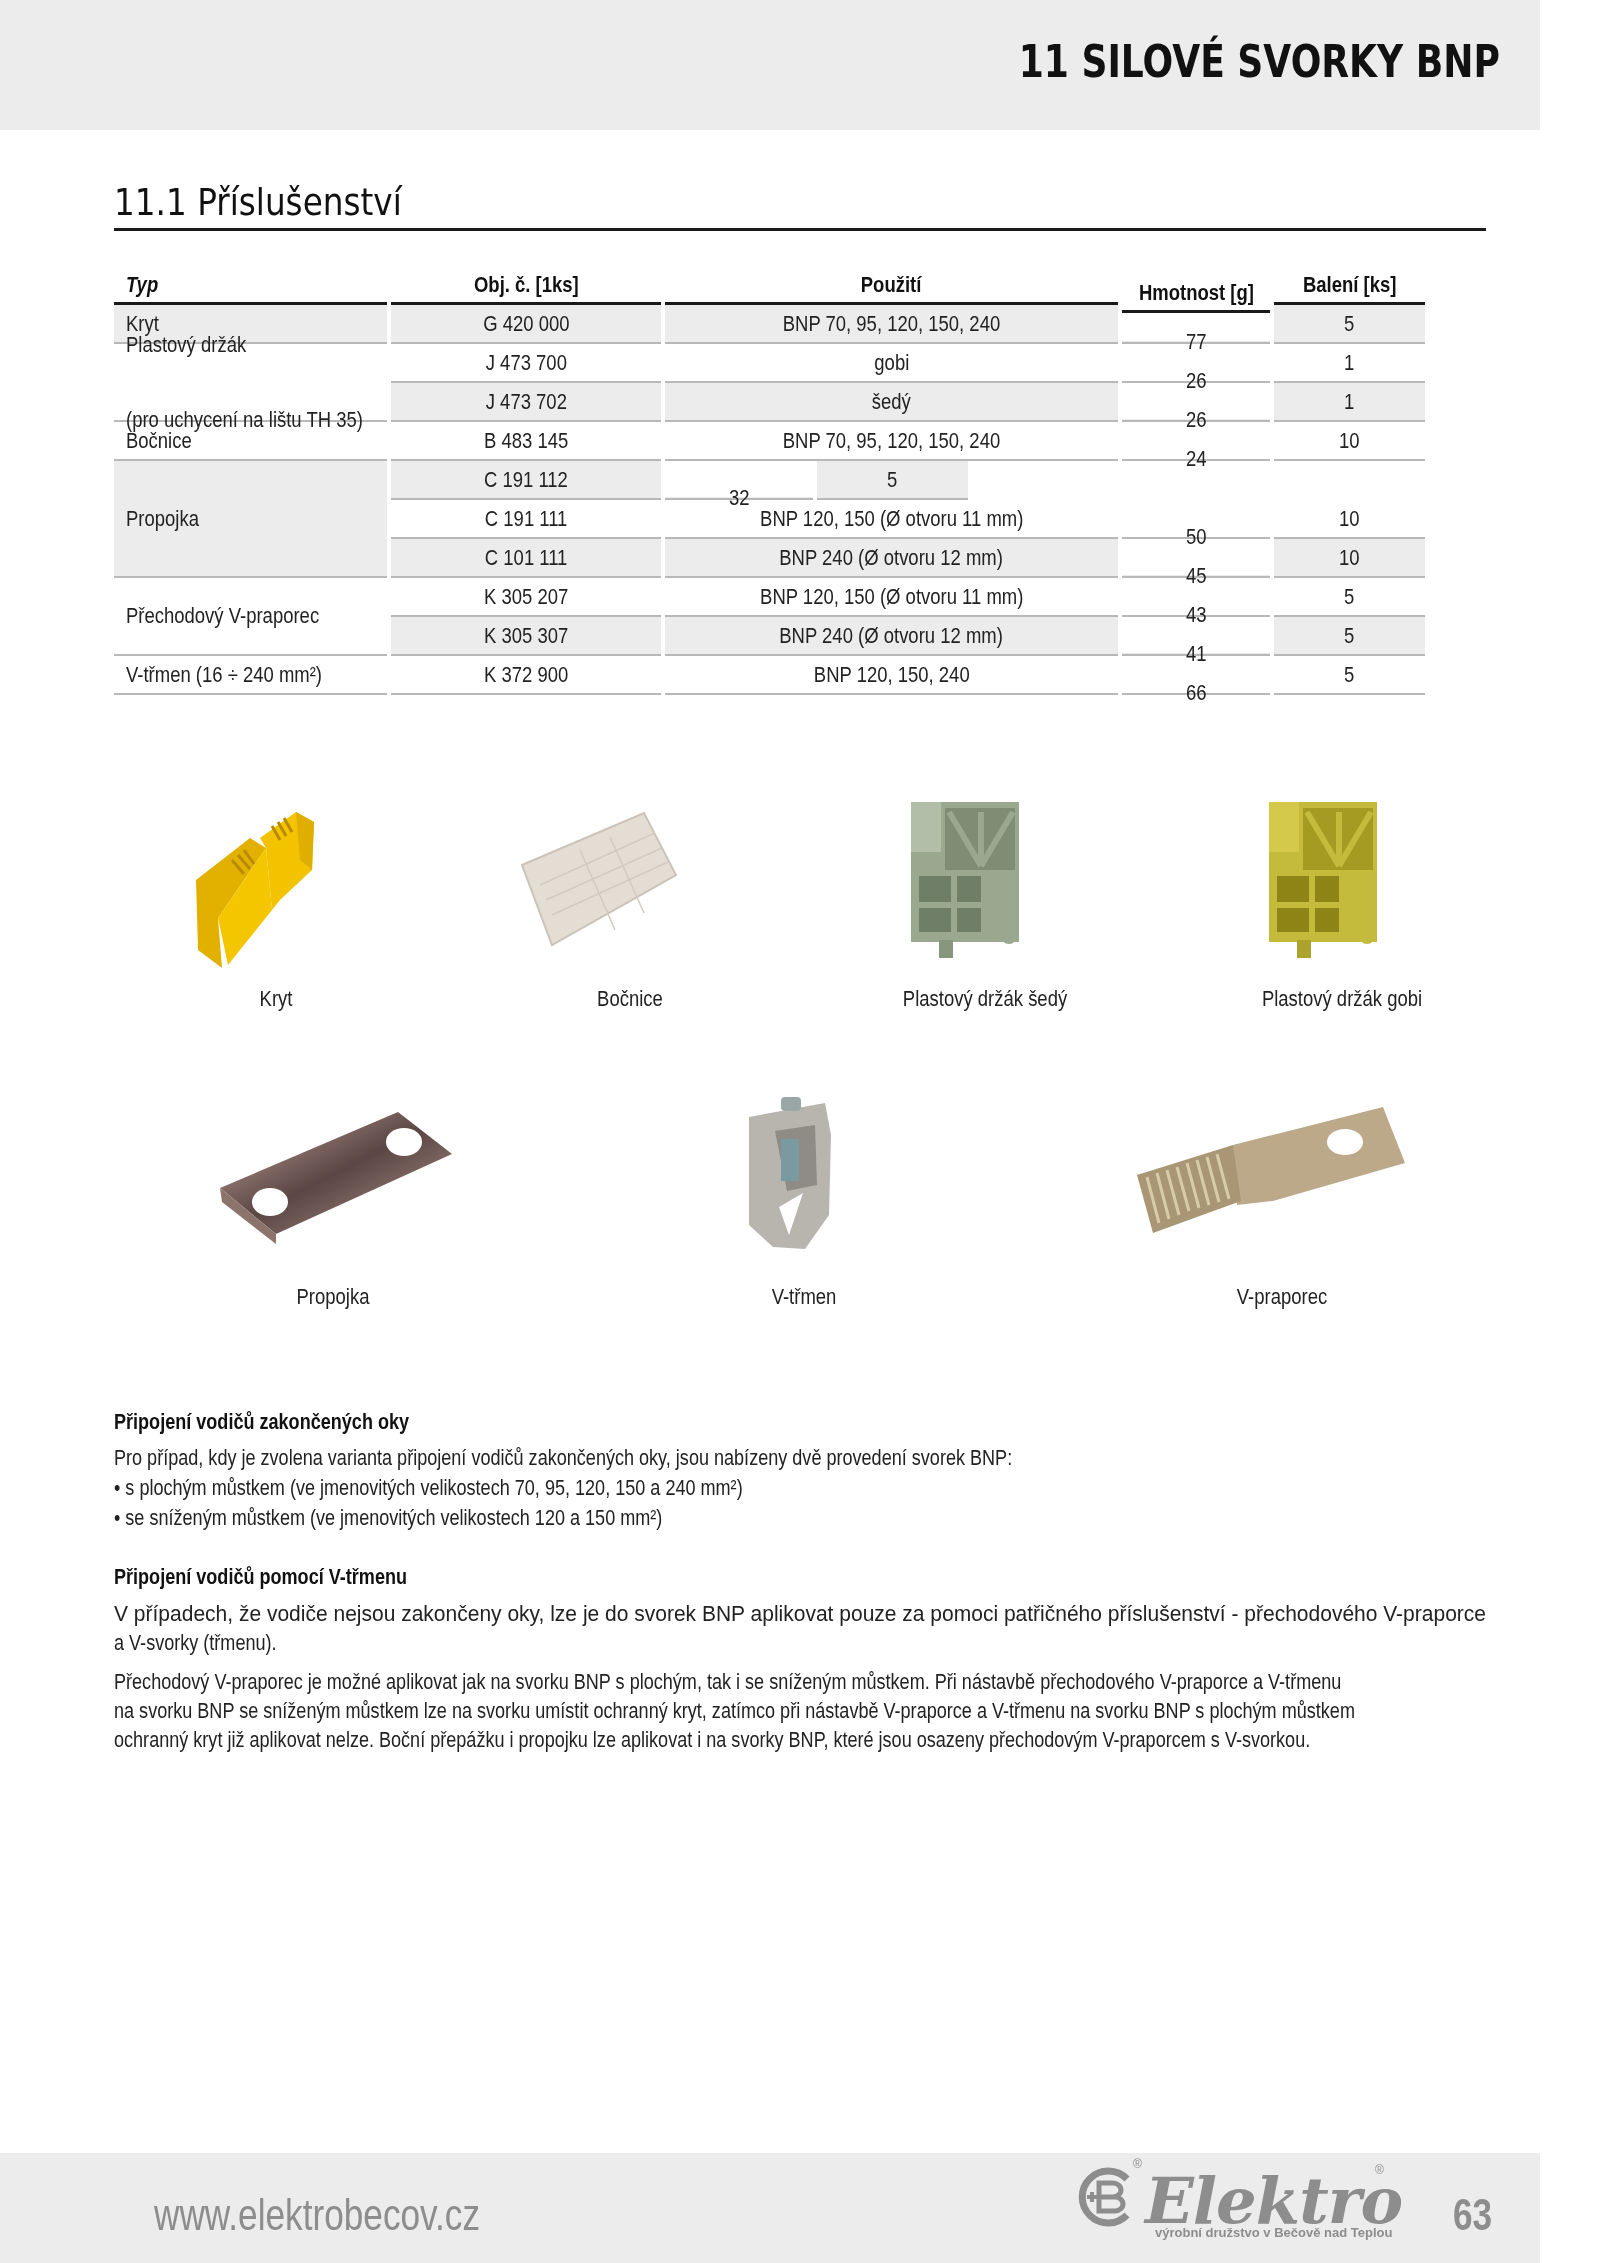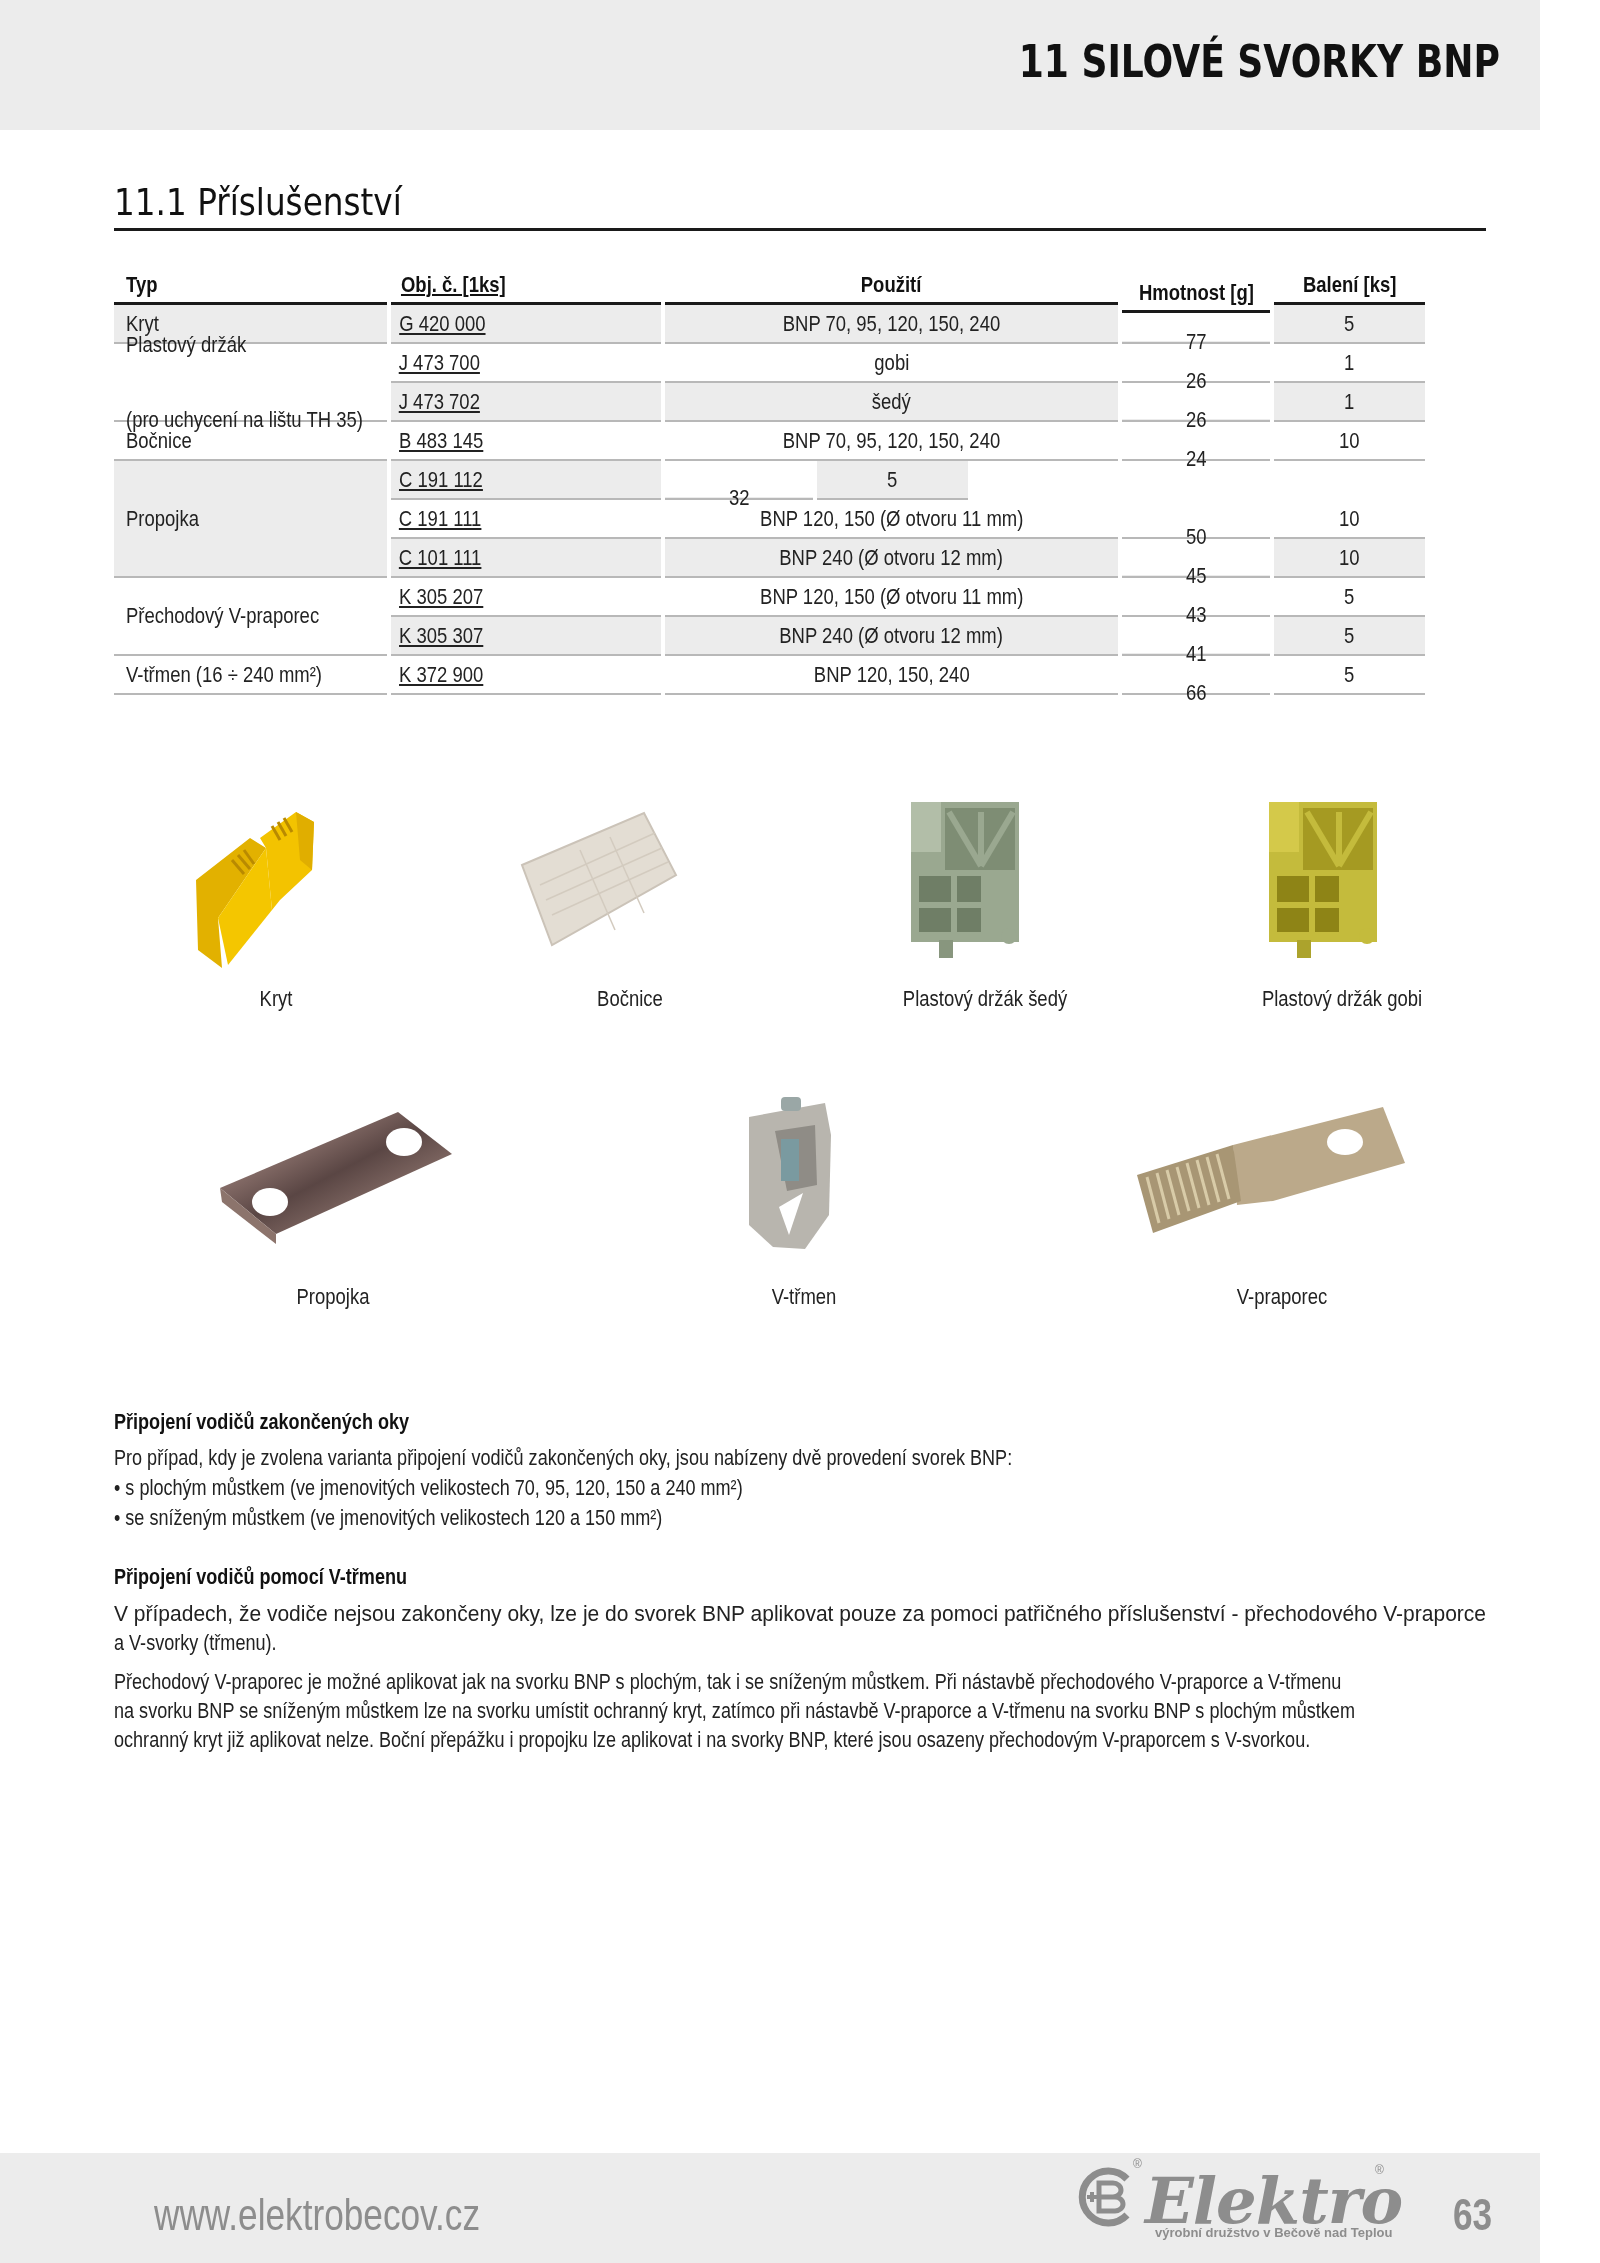--- a/index.html
+++ b/index.html
@@ -18,27 +18,27 @@
 
   
   .acc-table { position: absolute; left: 114px; top: 270px; width: 1311px; }
   .trow { display: flex; height: 39px; }
   .tcell { position: relative; box-sizing: border-box; margin-right: 4px; display: flex; align-items: center;
            font-size: 22px; color: #222; white-space: nowrap; overflow: visible; }
   .tcell:last-child { margin-right: 0; }
   .tcell span { display: inline-block; transform: scaleX(0.84); }
   .c1 { width: 273px; justify-content: flex-start; padding-left: 12px; }
   .c1 span { transform-origin: left center; }
-  .c2 { width: 270px; justify-content: flex-start; text-decoration: underline; }
+  .c2 { width: 270px; justify-content: center; }
   .c3 { width: 453px; justify-content: center; }
   .c4 { width: 148px; justify-content: center; margin-top: 36px; }
   .c5 { width: 151px; justify-content: center; }
   .thead { height: 35px; }
   .thead .tcell { border-bottom: 3px solid #1a1a1a; font-weight: bold; color: #111; align-items: flex-end; padding-bottom: 4px; }
-  .thead .c1 { padding-left: 12px; }
+  .thead .c1 { padding-left: 12px; font-style: italic; }
   .tbody .tcell { border-bottom: 2px solid #b8b8b8; }
   .shade { background: #ececec; }
 
   
   .merged-wrap { display: flex; }
   .merged-type { width: 273px; margin-right: 4px; box-sizing: border-box; border-bottom: 2px solid #b8b8b8;
                  display: flex; flex-direction: column; justify-content: center; padding-left: 12px; font-size: 22px; color: #222; gap: 45px; }
   .merged-type span { display: inline-block; transform: scaleX(0.84); transform-origin: left center; white-space: nowrap; line-height: 30px; }
   .merged-rows { display: flex; flex-direction: column; }
   .product-label { position: absolute; font-size: 22px; color: #222; white-space: nowrap;

